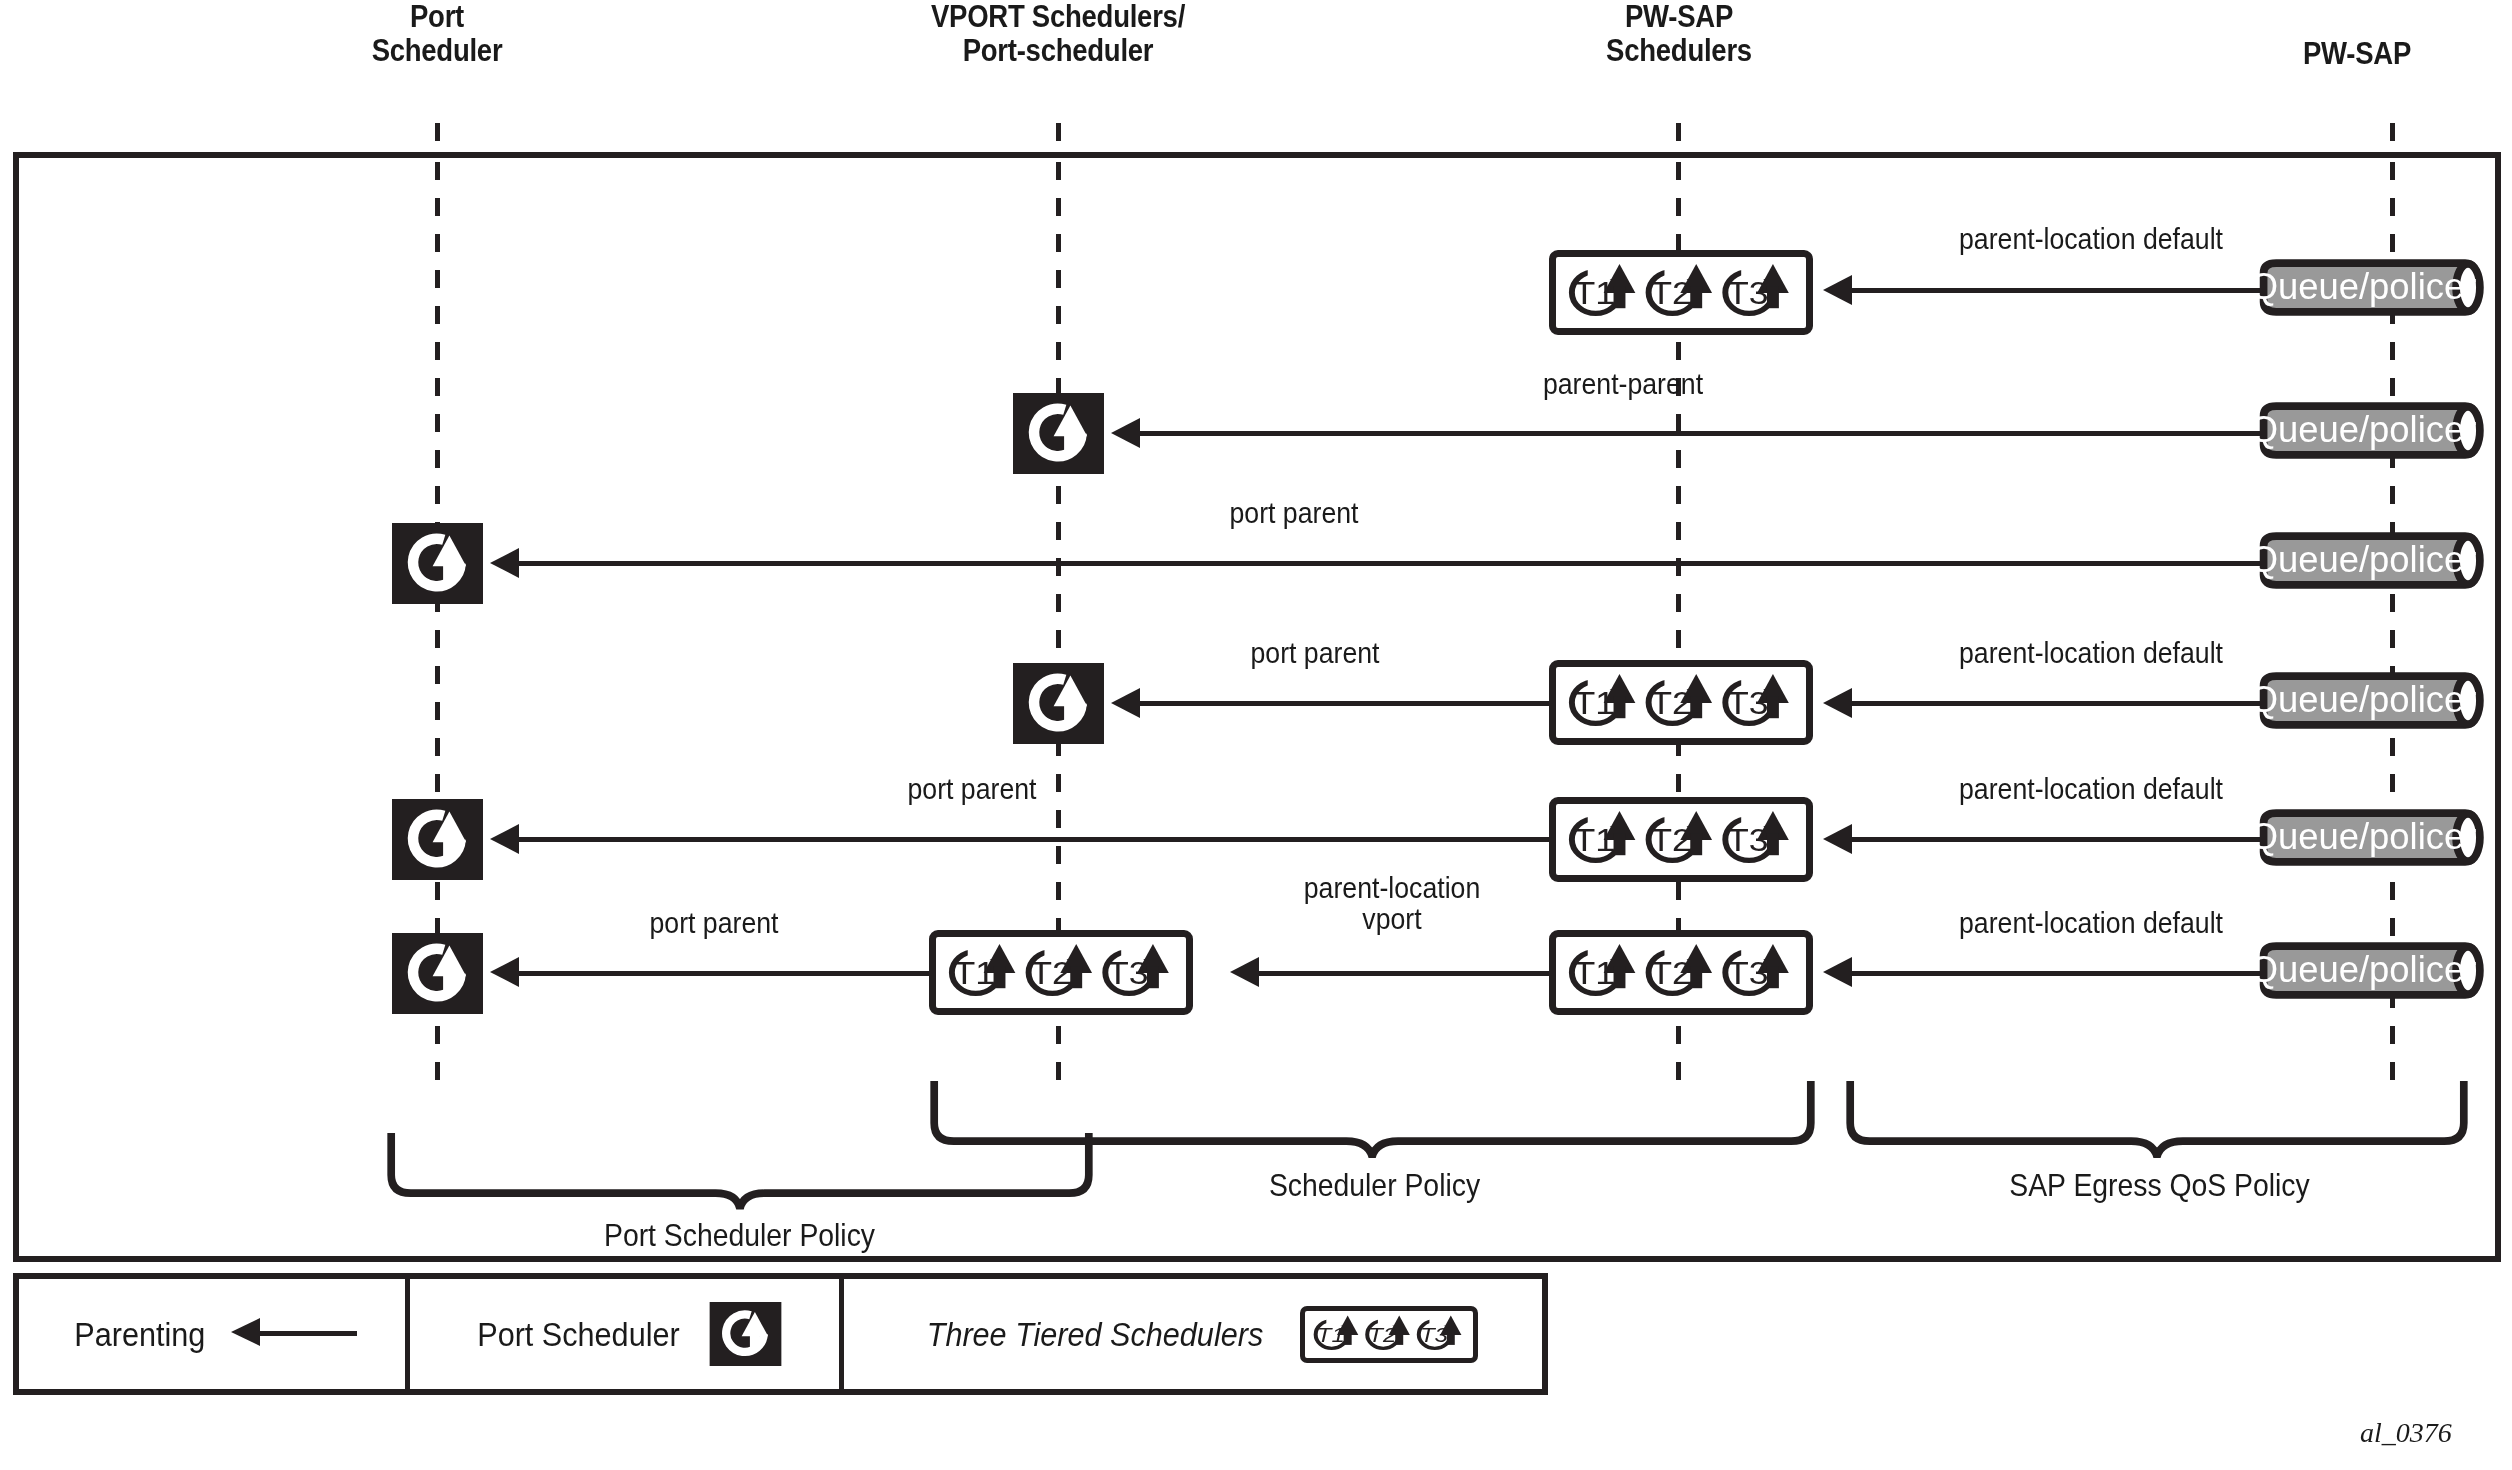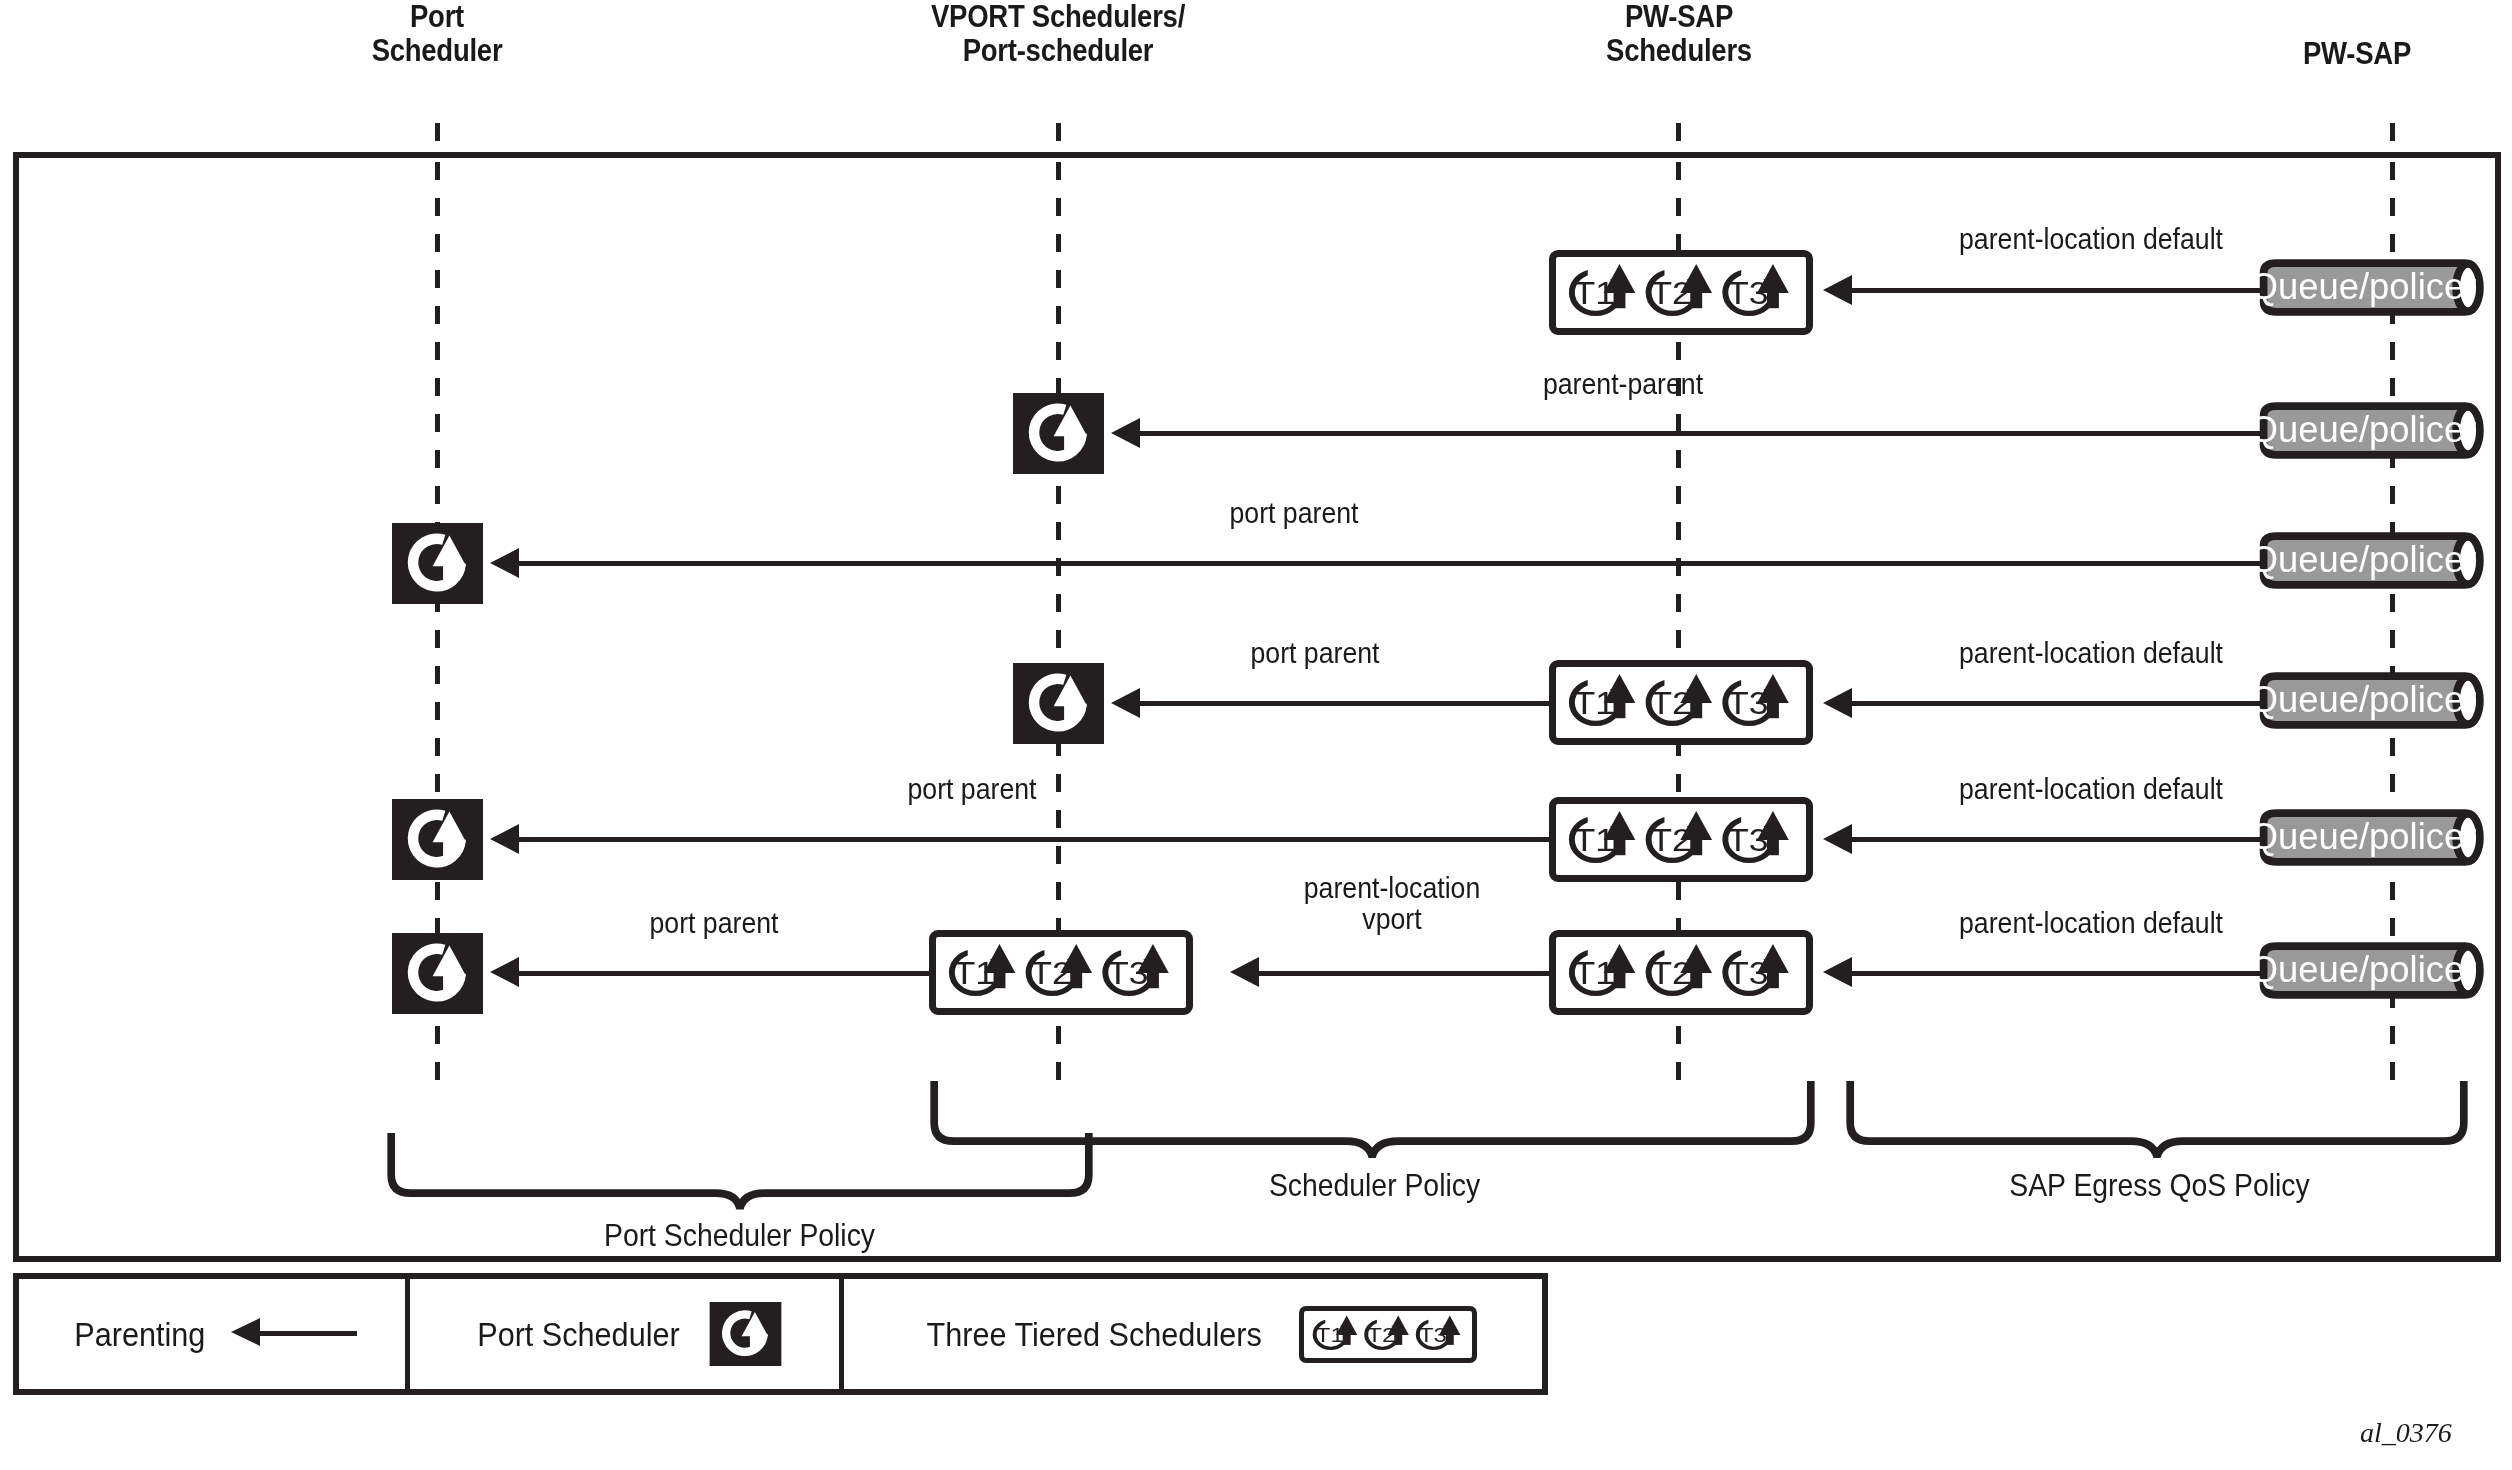--- a/index.html
+++ b/index.html
@@ -22,21 +22,21 @@
   .tier-box svg{display:block;width:100%;height:100%;}
   .qp{position:absolute;}
   .qp svg{display:block;width:100%;height:100%;}
   .brace{position:absolute;}
   .brace svg{display:block;width:100%;height:100%;}
   .brace-label{position:absolute;font-size:31.5px;text-align:center;transform:scaleX(.9);
      transform-origin:center center;white-space:nowrap;}
   .legend{position:absolute;border:6.3px solid #231f20;box-sizing:border-box;display:flex;background:#fff;}
   .legend-cell{display:flex;align-items:center;justify-content:center;gap:18px;
      border-right:5.6px solid #231f20;box-sizing:border-box;height:100%;}
-  .legend-cell:last-child{border-right:none;}
+  .legend-cell:last-child{border-right:none;font-style:italic;}
   .legend-text{font-size:34px;transform:scaleX(.9);transform-origin:center center;white-space:nowrap;}
   .legend-arrow{position:relative;width:126px;height:28px;}
   .legend-arrow .ln{position:absolute;left:24px;top:11.2px;width:102px;height:4.9px;background:#231f20;}
   .legend-arrow .hd{position:absolute;left:0;top:-2.1px;width:0;height:0;
      border-top:14.7px solid transparent;border-bottom:14.7px solid transparent;border-right:29px solid #231f20;}
   .credit{position:absolute;font-family:"Liberation Serif",serif;font-style:italic;font-size:28px;}
 </style>
 </head>
 <body>
 

